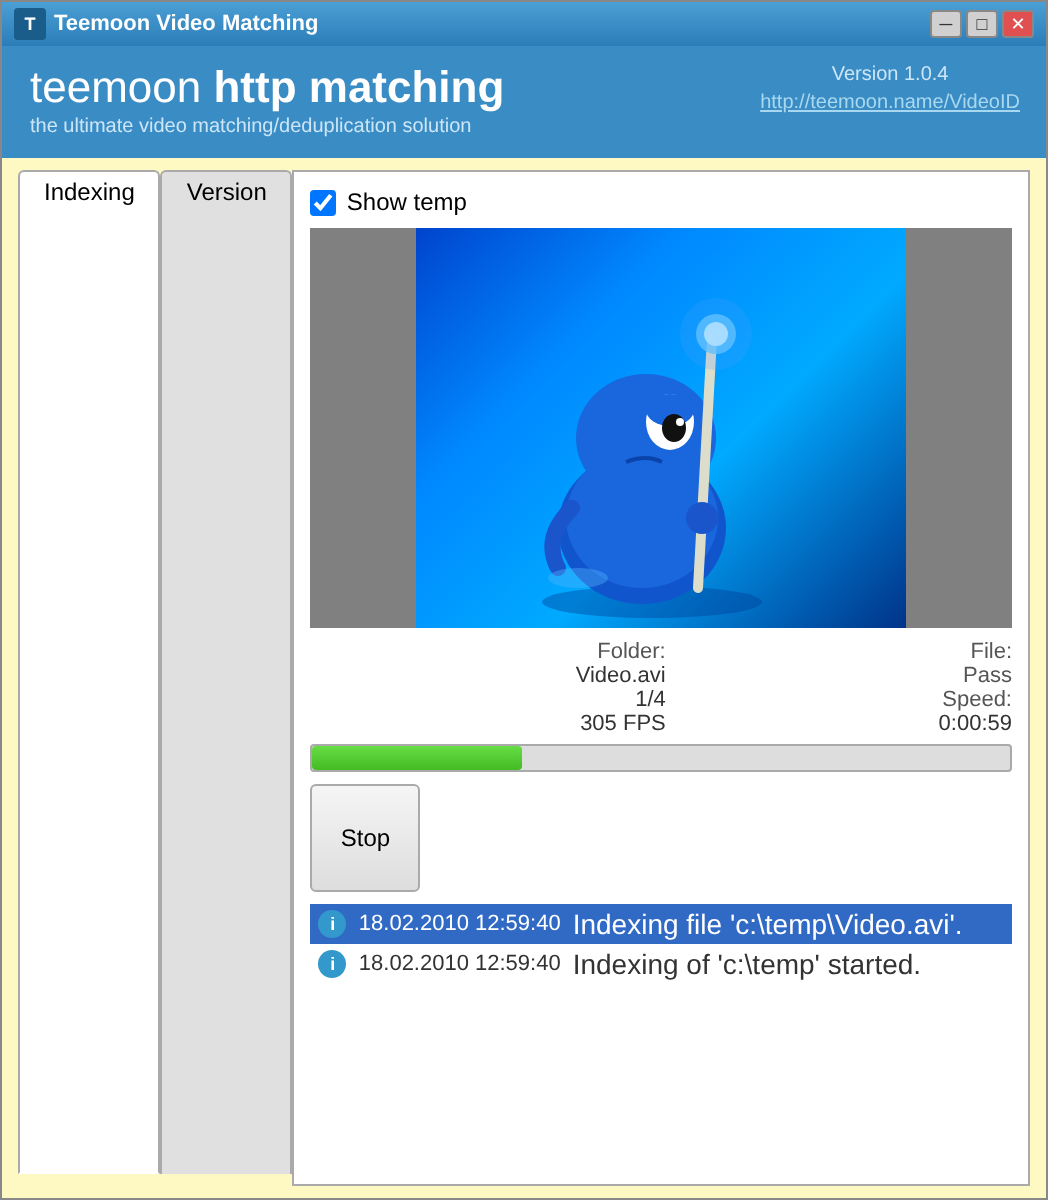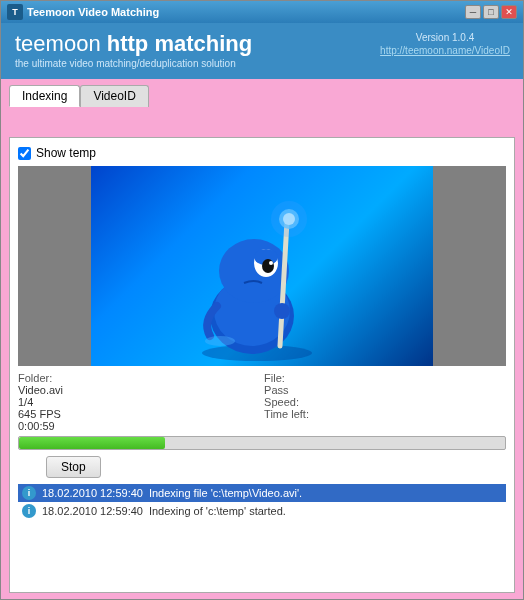--- a/index.html
+++ b/index.html
@@ -97,26 +97,25 @@
       color: #a8d8f0;
       text-decoration: underline;
     }
     .header-top {
       display: flex;
       justify-content: space-between;
       align-items: flex-start;
     }
     .content {
       flex: 1;
-      background: #f9a8d4;
+      background: #fef9c3;
       padding: 6px 8px 6px 8px;
       display: flex;
-      flex-direction: column;
-      overflow: hidden;
-      gap: 24px;
+      flex-direction: row;
+      overflow: hidden;
     }
     .tabs {
       display: flex;
       gap: 0;
       margin-bottom: 6px;
     }
     .tab {
       padding: 3px 12px;
       background: #e0e0e0;
       border: 1px solid #aaa;
@@ -166,45 +165,45 @@
       align-items: center;
       justify-content: center;
     }
     .info-grid {
       display: grid;
       grid-template-columns: auto auto;
       gap: 0 4px;
       font-size: 11px;
       margin-bottom: 4px;
       color: #333;
+      text-align: right;
     }
     .info-label { color: #555; }
     .progress-bar-outer {
       height: 14px;
       background: #ddd;
       border: 1px solid #aaa;
       border-radius: 2px;
       margin-bottom: 6px;
       overflow: hidden;
     }
     .progress-bar-inner {
       height: 100%;
       background: linear-gradient(to bottom, #66dd44, #44bb22);
       border-radius: 2px;
     }
     .stop-btn {
-      padding: 3px 14px;
+      padding: 19px 14px;
       background: linear-gradient(to bottom, #f5f5f5, #ddd);
       border: 1px solid #aaa;
       border-radius: 3px;
       font-size: 12px;
       cursor: pointer;
       align-self: flex-start;
       margin-bottom: 6px;
-      margin-left: 28px;
     }
     .log-area {
       flex: 1;
       overflow-y: auto;
       border: none;
     }
     .log-row {
       display: flex;
       align-items: center;
       padding: 2px 4px;
@@ -231,21 +230,21 @@
       align-items: center;
       justify-content: center;
       flex-shrink: 0;
     }
     .log-time {
       font-size: 11px;
       white-space: nowrap;
       flex-shrink: 0;
     }
     .log-msg {
-      font-size: 11px;
+      font-size: 14px;
     }
     .bottom-bar {
       display: flex;
       justify-content: space-between;
       align-items: center;
       padding: 6px 8px;
       background: #f0f0f0;
       border-top: 1px solid #ccc;
       flex-shrink: 0;
     }
@@ -294,21 +293,21 @@
         <div class="header-version-text">Version 1.0.4</div>
         <a class="header-link">http://teemoon.name/VideoID</a>
       </div>
     </div>
   </div>
 
   <div class="content">
 
     <div class="tabs">
       <div class="tab active">Indexing</div>
-      <div class="tab">VideoID</div>
+      <div class="tab">Version</div>
     </div>
 
     <div class="tab-content">
 
       <div class="show-video-row">
         <input type="checkbox" class="checkbox-input" checked="" style="">
         <span>Show temp</span>
       </div>
 
       <div class="video-area">
@@ -350,22 +349,21 @@
         </div>
       </div>
 
       <div class="info-grid">
         <span class="info-label">Folder:</span>
         <span class="info-label">File:</span>
         <span>Video.avi</span>
         <span class="info-label">Pass</span>
         <span>1/4</span>
         <span class="info-label">Speed:</span>
-        <span>645 FPS</span>
-        <span class="info-label">Time left:</span>
+        <span>305 FPS</span>
         <span>0:00:59</span>
       </div>
 
       <div class="progress-bar-outer">
         <div class="progress-bar-inner" style="width: 30%"></div>
       </div>
 
       <button class="stop-btn">Stop</button>
 
       <div class="log-area">

